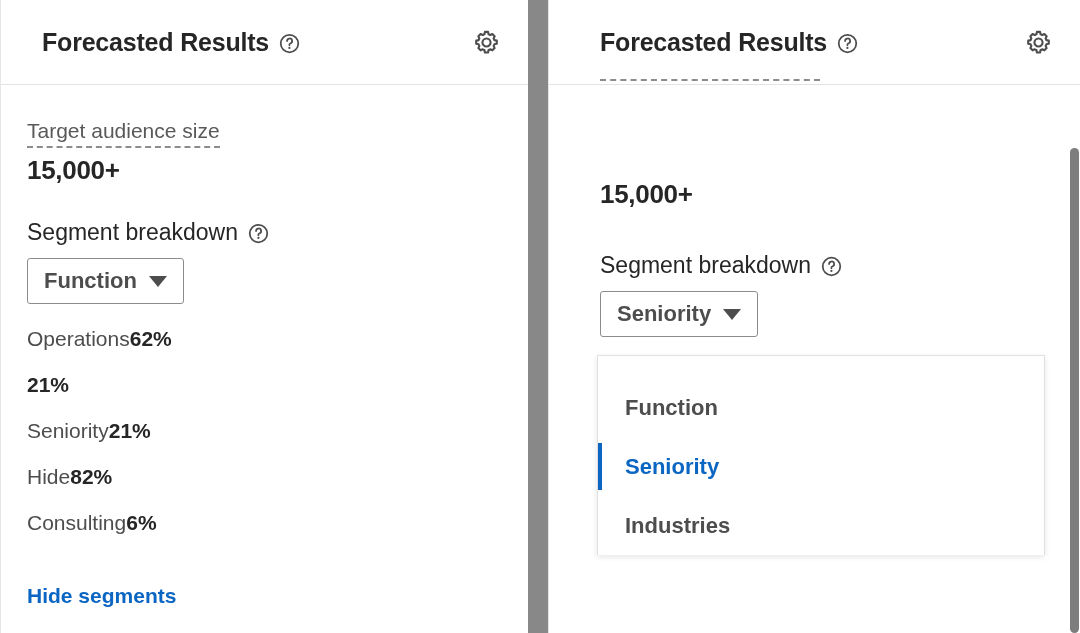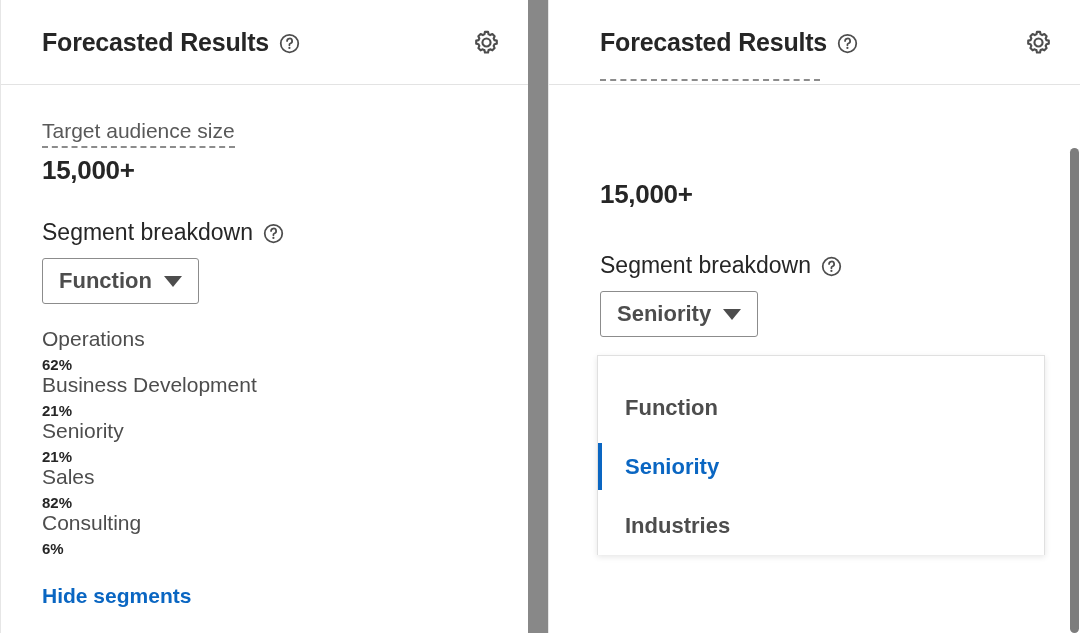--- a/index.html
+++ b/index.html
@@ -54,21 +54,21 @@
   .gear-btn{
     margin-left:auto;
     width:32px;height:32px;
     display:flex;align-items:center;justify-content:center;
     background:transparent;border:none;padding:0;cursor:pointer;
   }
   .gear-btn svg{display:block;}
 
   
   .panel-body{padding:0;position:relative;}
-  .panel-left .panel-body{padding:34px 41px 0 41px;}
+  .panel-left .panel-body{padding:34px 41px 0 26px;}
   .panel-right .panel-body{padding:0 26px 0 51px;position:relative;}
 
   .field-label{
     font-size:21px;
     color:#595959;
     display:inline-block;
     border-bottom:2px dashed #8c8c8c;
     padding-bottom:3px;
     line-height:1.15;
   }
@@ -110,26 +110,25 @@
     border-left:9px solid transparent;
     border-right:9px solid transparent;
     border-top:11px solid #4d4d4d;
     margin-left:12px;
     flex:0 0 auto;
   }
 
   
   .seg-list{margin-top:23px;}
   .seg-row{
-    display:flex;align-items:baseline;justify-content:space-between;
+    display:flex;align-items:baseline;
     height:46px;
-    flex-direction:column;
   }
   .seg-name{font-size:21px;color:#4d4d4d;}
-  .seg-pct{font-size:15px;color:#262626;font-weight:bold;}
+  .seg-pct{font-size:21px;color:#262626;font-weight:bold;}
 
   .link-action{
     margin-top:27px;
     font-size:21px;
     font-weight:bold;
     color:#0a66c2;
     cursor:pointer;
     display:inline-block;
   }
 
@@ -240,29 +239,28 @@
         <span>Function</span>
         <span class="caret"></span>
       </button>
 
       <div class="seg-list">
         <div class="seg-row">
           <span class="seg-name">Operations</span>
           <span class="seg-pct">62%</span>
         </div>
         <div class="seg-row">
-          <span class="seg-name">Business Development</span>
           <span class="seg-pct">21%</span>
         </div>
         <div class="seg-row">
           <span class="seg-name">Seniority</span>
           <span class="seg-pct">21%</span>
         </div>
         <div class="seg-row">
-          <span class="seg-name">Sales</span>
+          <span class="seg-name">Hide</span>
           <span class="seg-pct">82%</span>
         </div>
         <div class="seg-row">
           <span class="seg-name">Consulting</span>
           <span class="seg-pct">6%</span>
         </div>
       </div>
 
       <span class="link-action">Hide segments</span>
     </div>

